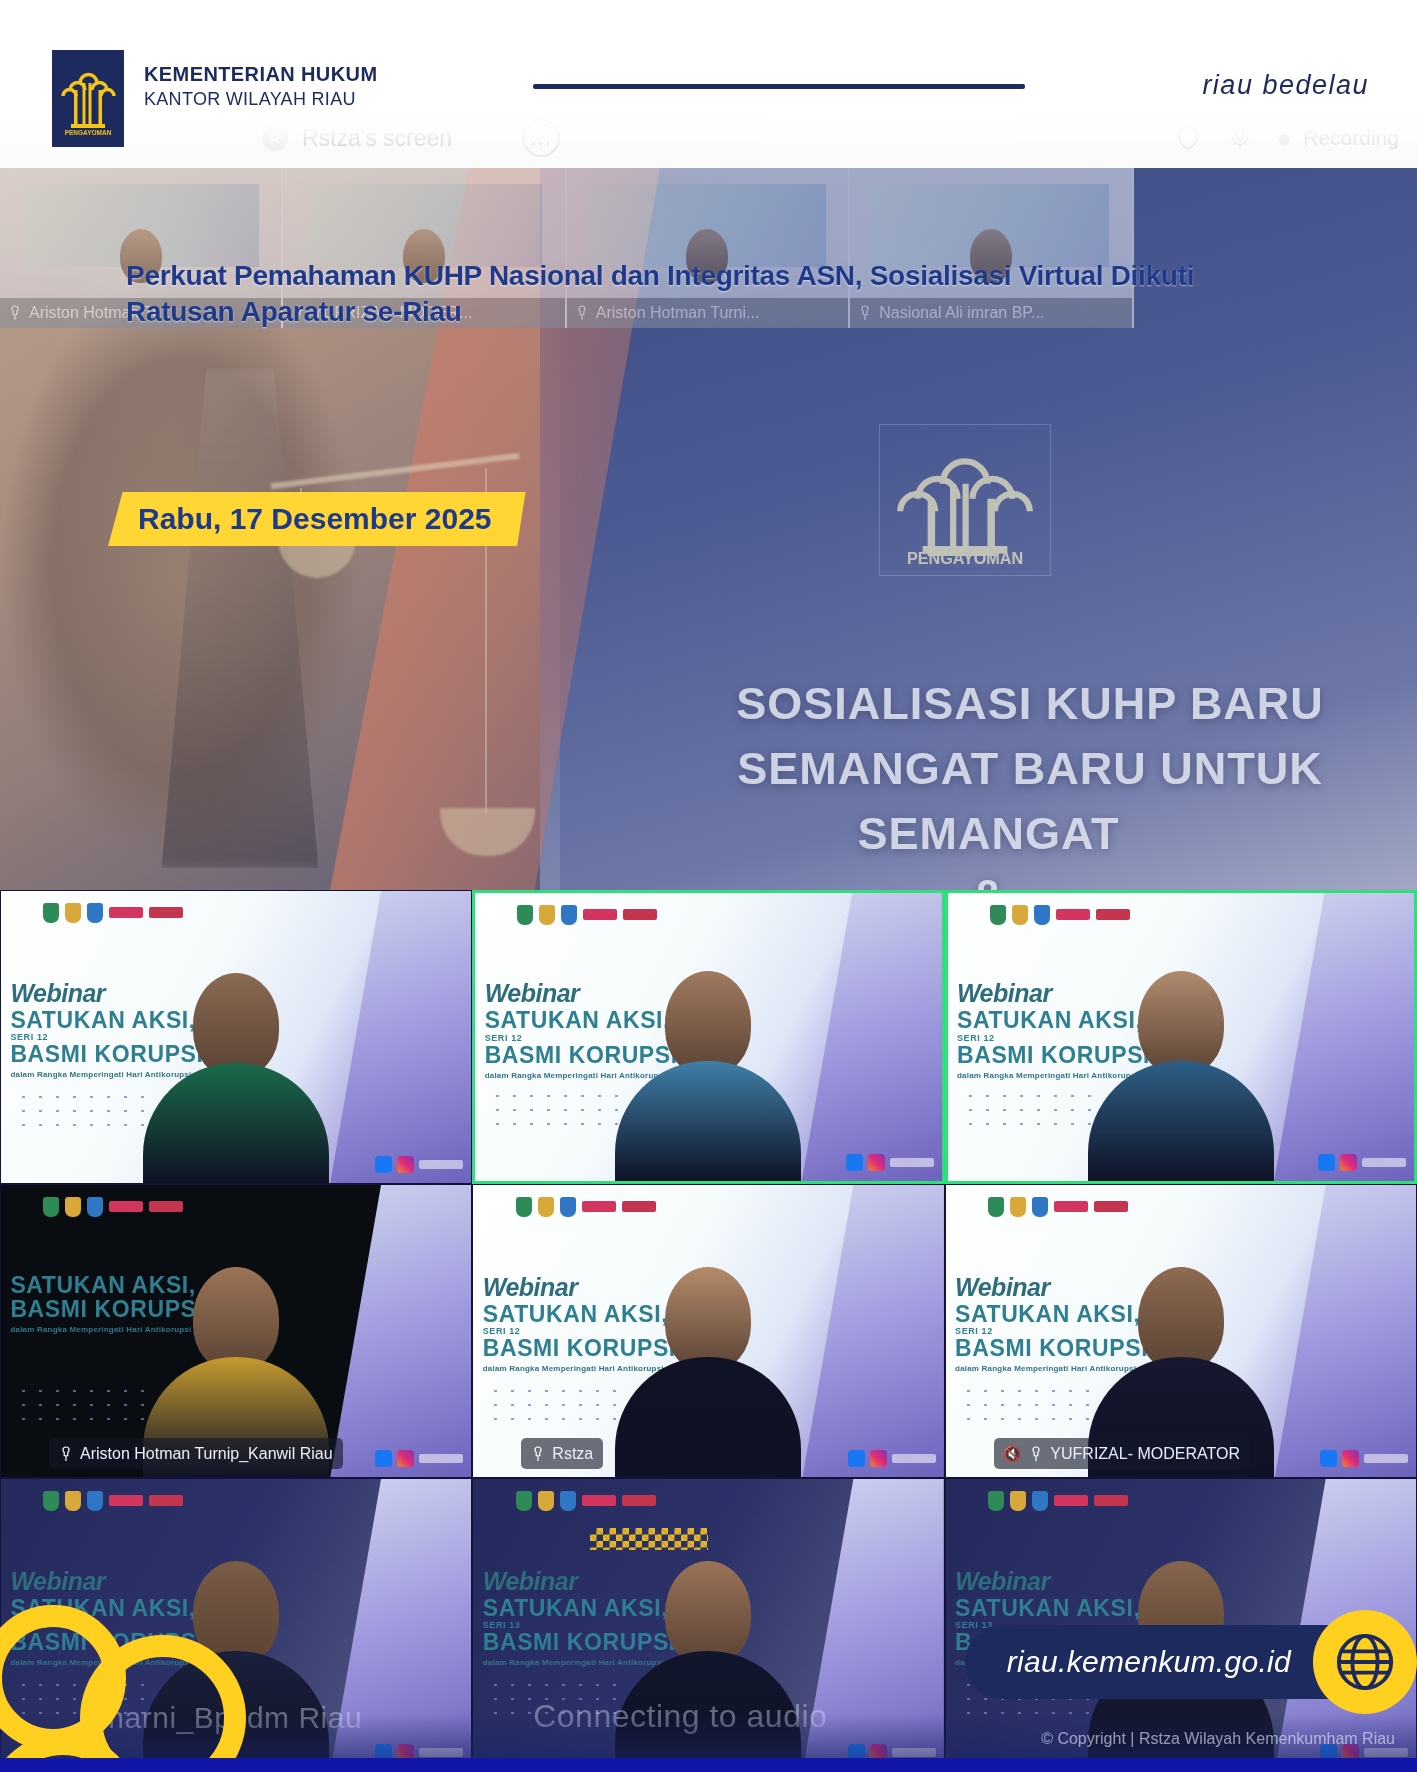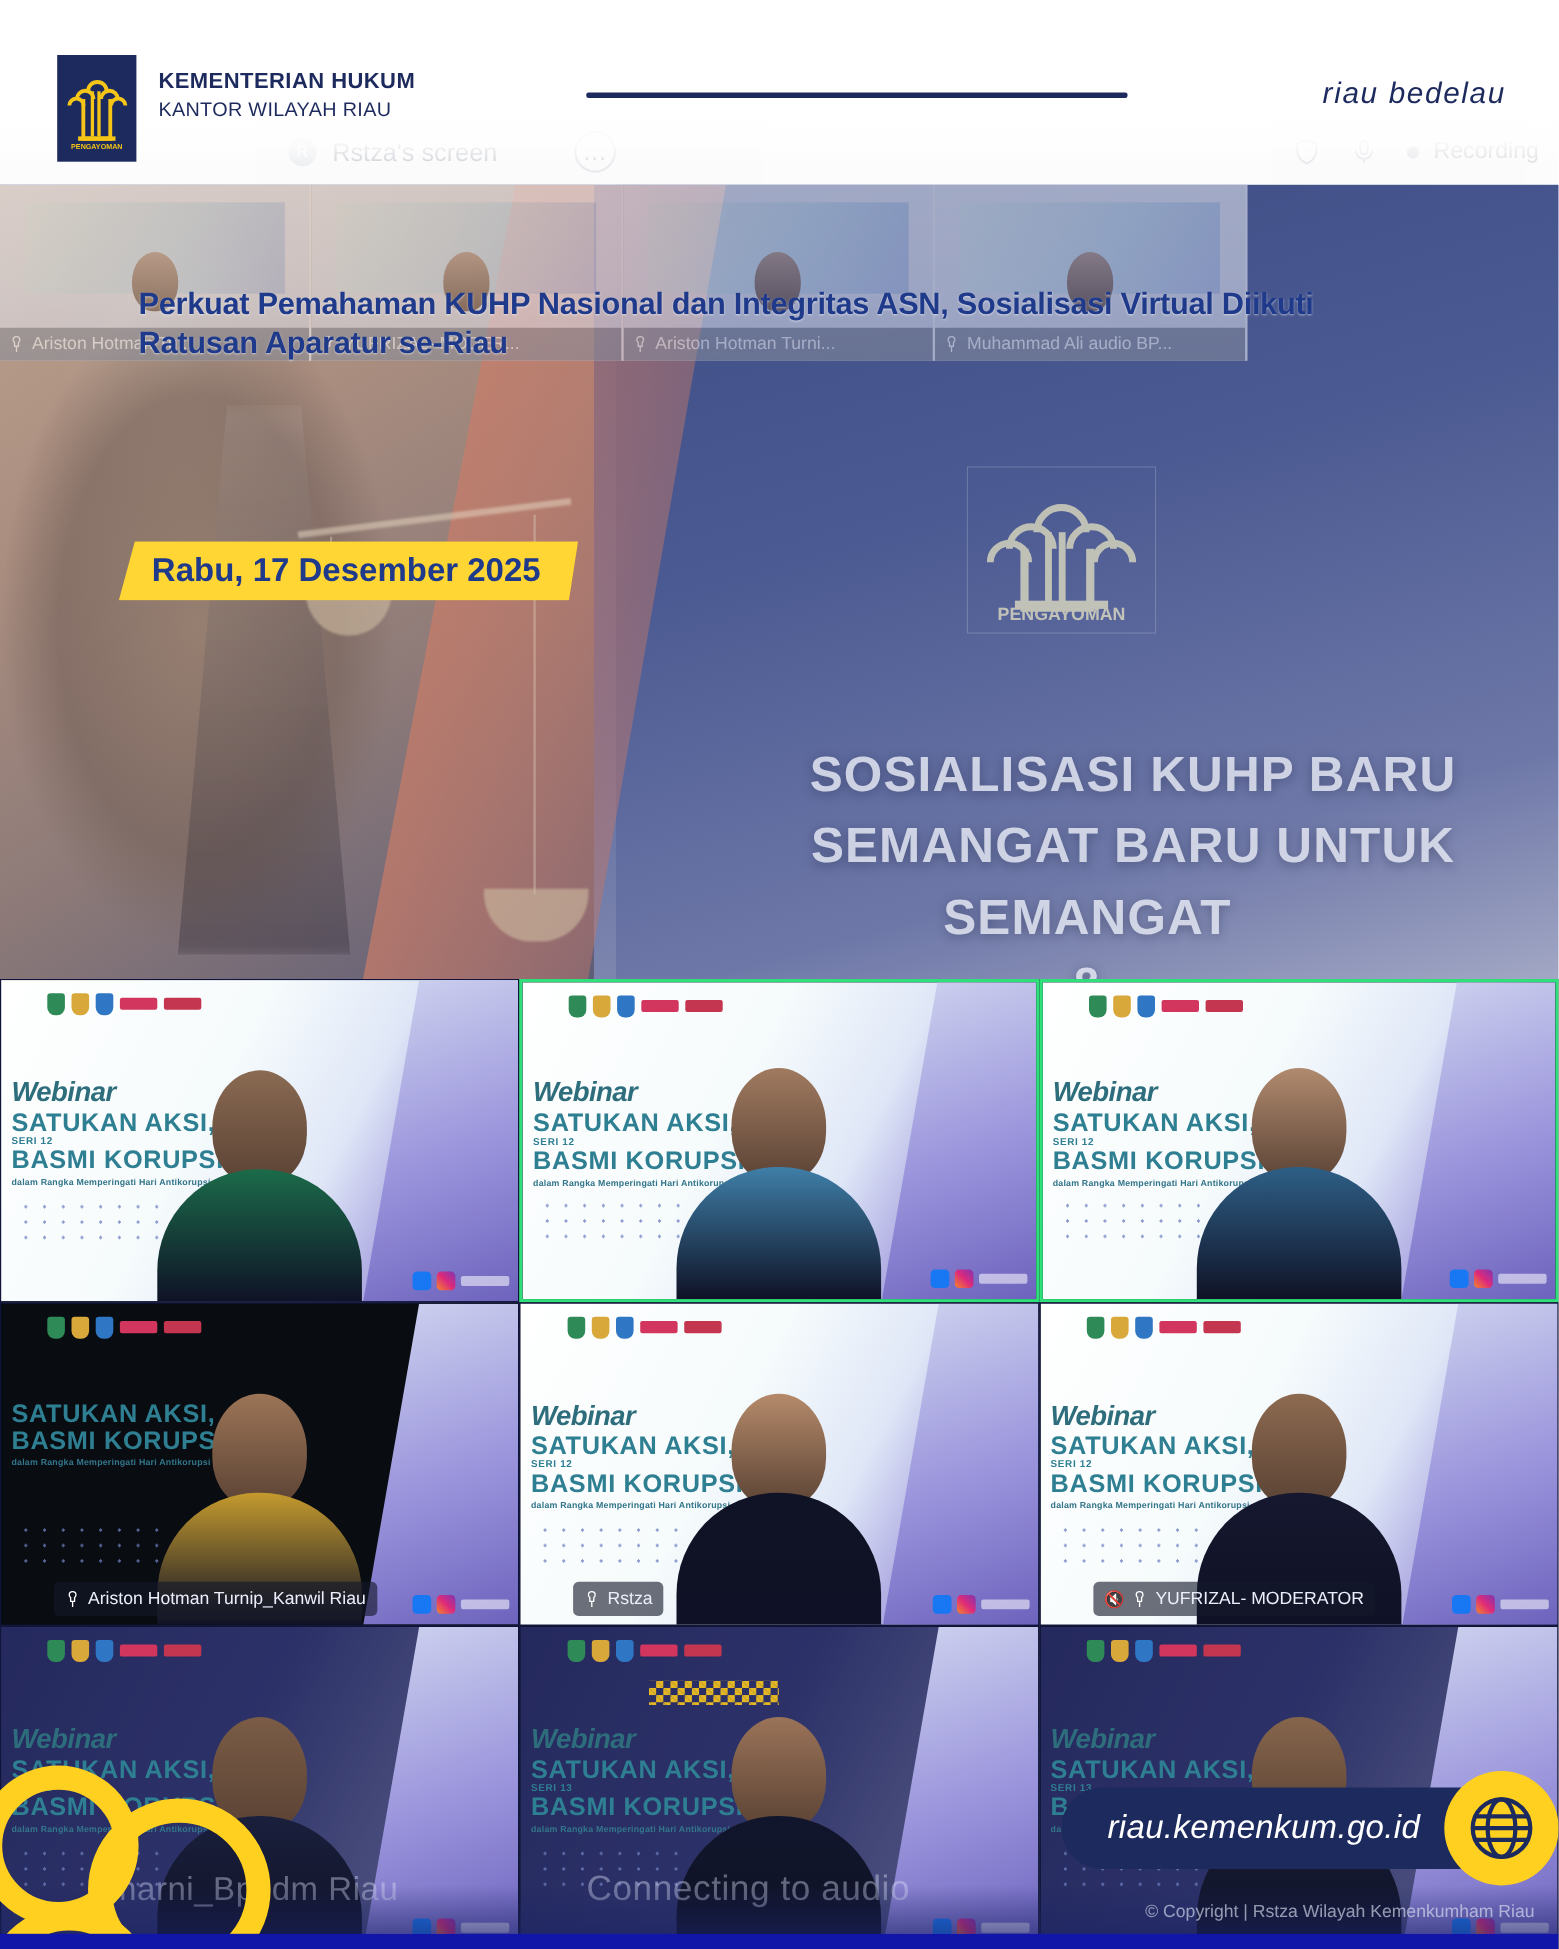--- a/index.html
+++ b/index.html
@@ -253,21 +253,21 @@
             <span>Ariston Hotman Turni...</span>
           </div>
         </div>
         <div class="pthumb" style="width: 283.4px;">
           <div class="mini"></div>
           <div class="head"></div>
           <div class="pname">
             <svg class="pin-ic" viewBox="0 0 16 18">
               <path d="M8 1c2 0 3.5 1.5 3.5 3.5 0 1.3-.7 2-1.4 2.6L10 11H6l-.1-3.9C5.2 6.5 4.5 5.8 4.5 4.5 4.5 2.5 6 1 8 1zM8 11v6" fill="none" stroke="#fff" stroke-width="1.4"></path>
             </svg>
-            <span>Muhammad Ali audio BP...</span>
+            <span>Nasional Ali imran BP...</span>
           </div>
         </div>
       </div>
 
 
     <div class="watermark">
       <svg viewBox="0 0 120 106">
         <g fill="none" stroke="#fbf5c8" stroke-width="5">
           <path d="M42 40a18 18 0 0136 0"></path>
           <path d="M22 52a16 16 0 0132 0"></path>

